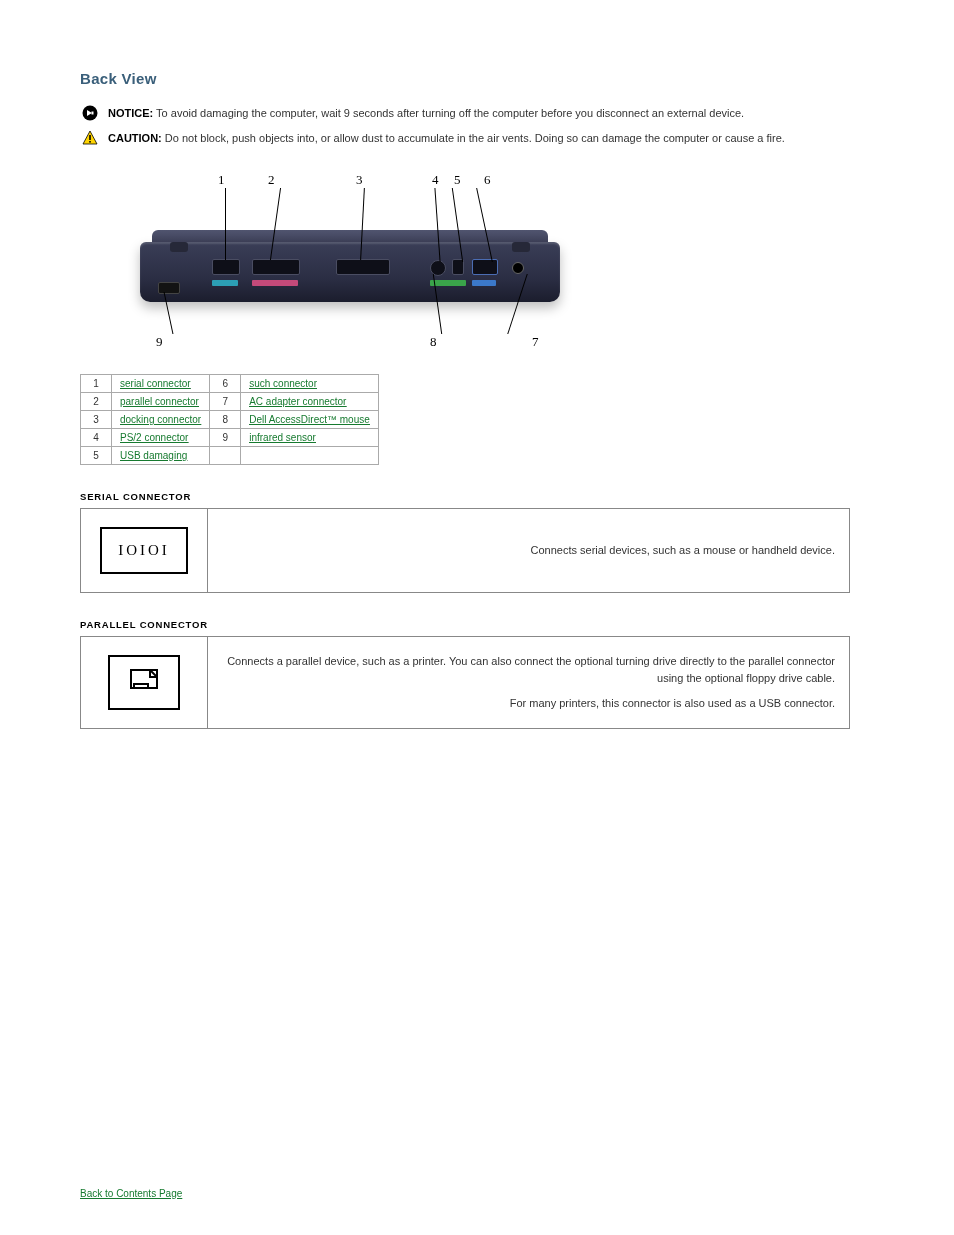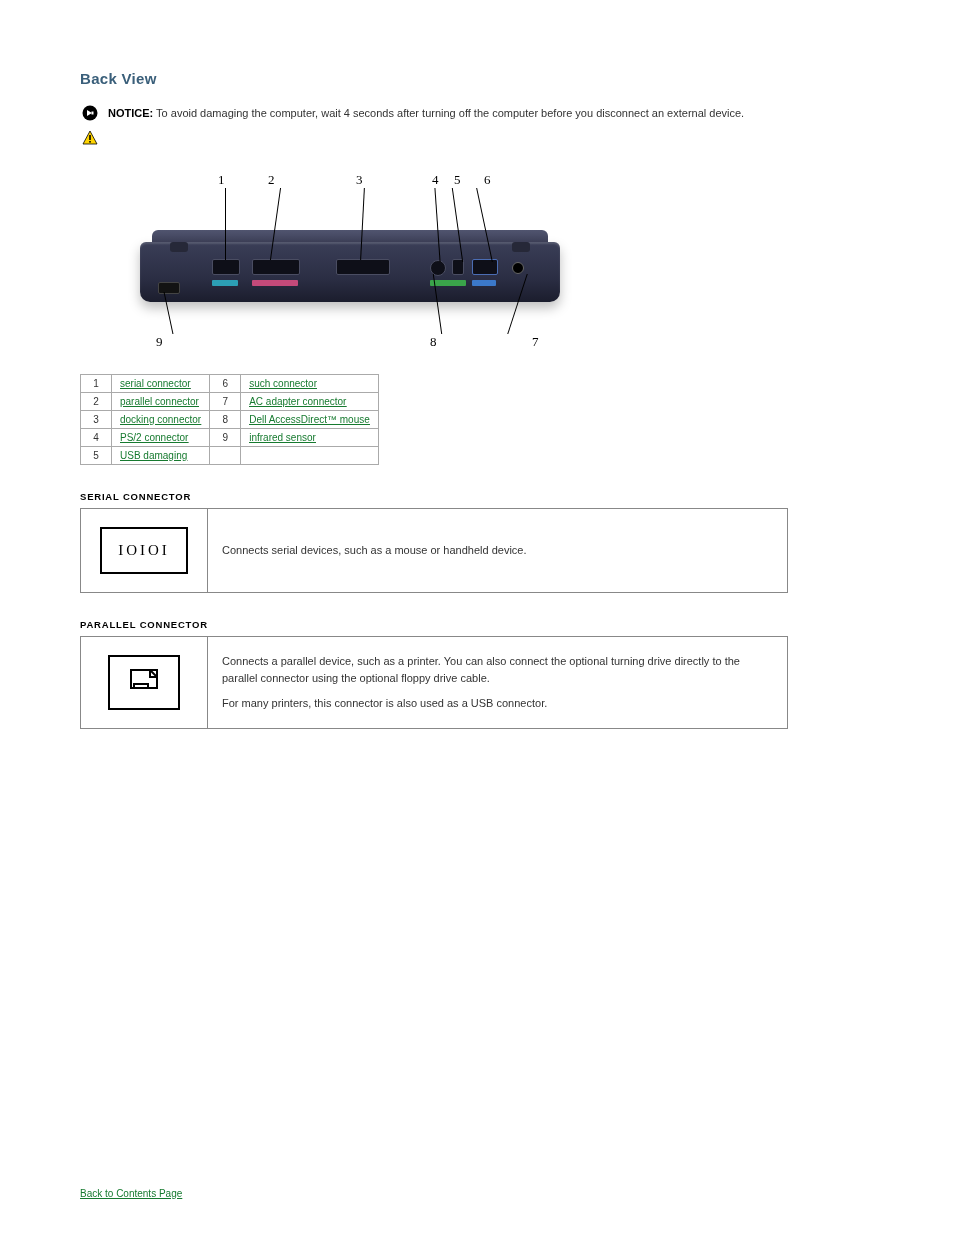--- a/index.html
+++ b/index.html
@@ -131,29 +131,30 @@
   .conn-heading {
     font-family: Arial, sans-serif;
     font-size: 9.5px;
     letter-spacing: 0.8px;
     color: #000;
     margin: 26px 0 6px 0;
     font-weight: bold;
   }
   table.conn {
     border-collapse: collapse;
-    width: 708px;
+    width: 770px;
     font-size: 11px;
   }
   table.conn td {
     border: 1px solid #888;
     padding: 10px 14px;
     vertical-align: middle;
     line-height: 1.55;
     color: #333;
+    text-align: right;
   }
   table.conn td.icon-cell {
     width: 110px;
     text-align: center;
     vertical-align: middle;
     padding: 18px 8px;
   }
   .icon-box {
     display: inline-block;
     border: 2px solid #000;
@@ -183,31 +184,35 @@
   <div class="notice-line">
     <span class="icon">
       <svg width="16" height="16" viewBox="0 0 16 16">
         <circle cx="8" cy="8" r="7.5" fill="#000"></circle>
         <path d="M5 5 L10 8 L5 11 Z" fill="#fff"></path>
         <rect x="9.5" y="6.5" width="2" height="3" fill="#fff"></rect>
       </svg>
     </span>
     <span class="text">
       <span class="label">NOTICE:</span>
-      <span>To avoid damaging the computer, wait 4 seconds after turning off the computer before you disconnect an external device.</span>
+      <span>To avoid damaging the computer, wait 9 seconds after turning off the computer before you disconnect an external device.</span>
     </span>
   </div>
 
   <div class="notice-line">
     <span class="icon">
       <svg width="16" height="16" viewBox="0 0 16 16">
         <path d="M8 1 L15 14 L1 14 Z" fill="#ffd400" stroke="#000" stroke-width="0.8"></path>
         <rect x="7.2" y="5" width="1.6" height="5" fill="#000"></rect>
         <rect x="7.2" y="11" width="1.6" height="1.6" fill="#000"></rect>
       </svg>
+    </span>
+    <span class="text">
+      <span class="label">CAUTION:</span>
+      <span>Do not block, push objects into, or allow dust to accumulate in the air vents. Doing so can damage the computer or cause a fire.</span>
     </span>
   </div>
 
   <div class="figure-wrap">
     <div class="figure">
       <div class="laptop-lid"></div>
       <div class="laptop-body"></div>
       <div class="hinge l"></div>
       <div class="hinge r"></div>
       <div class="port serial"></div>

